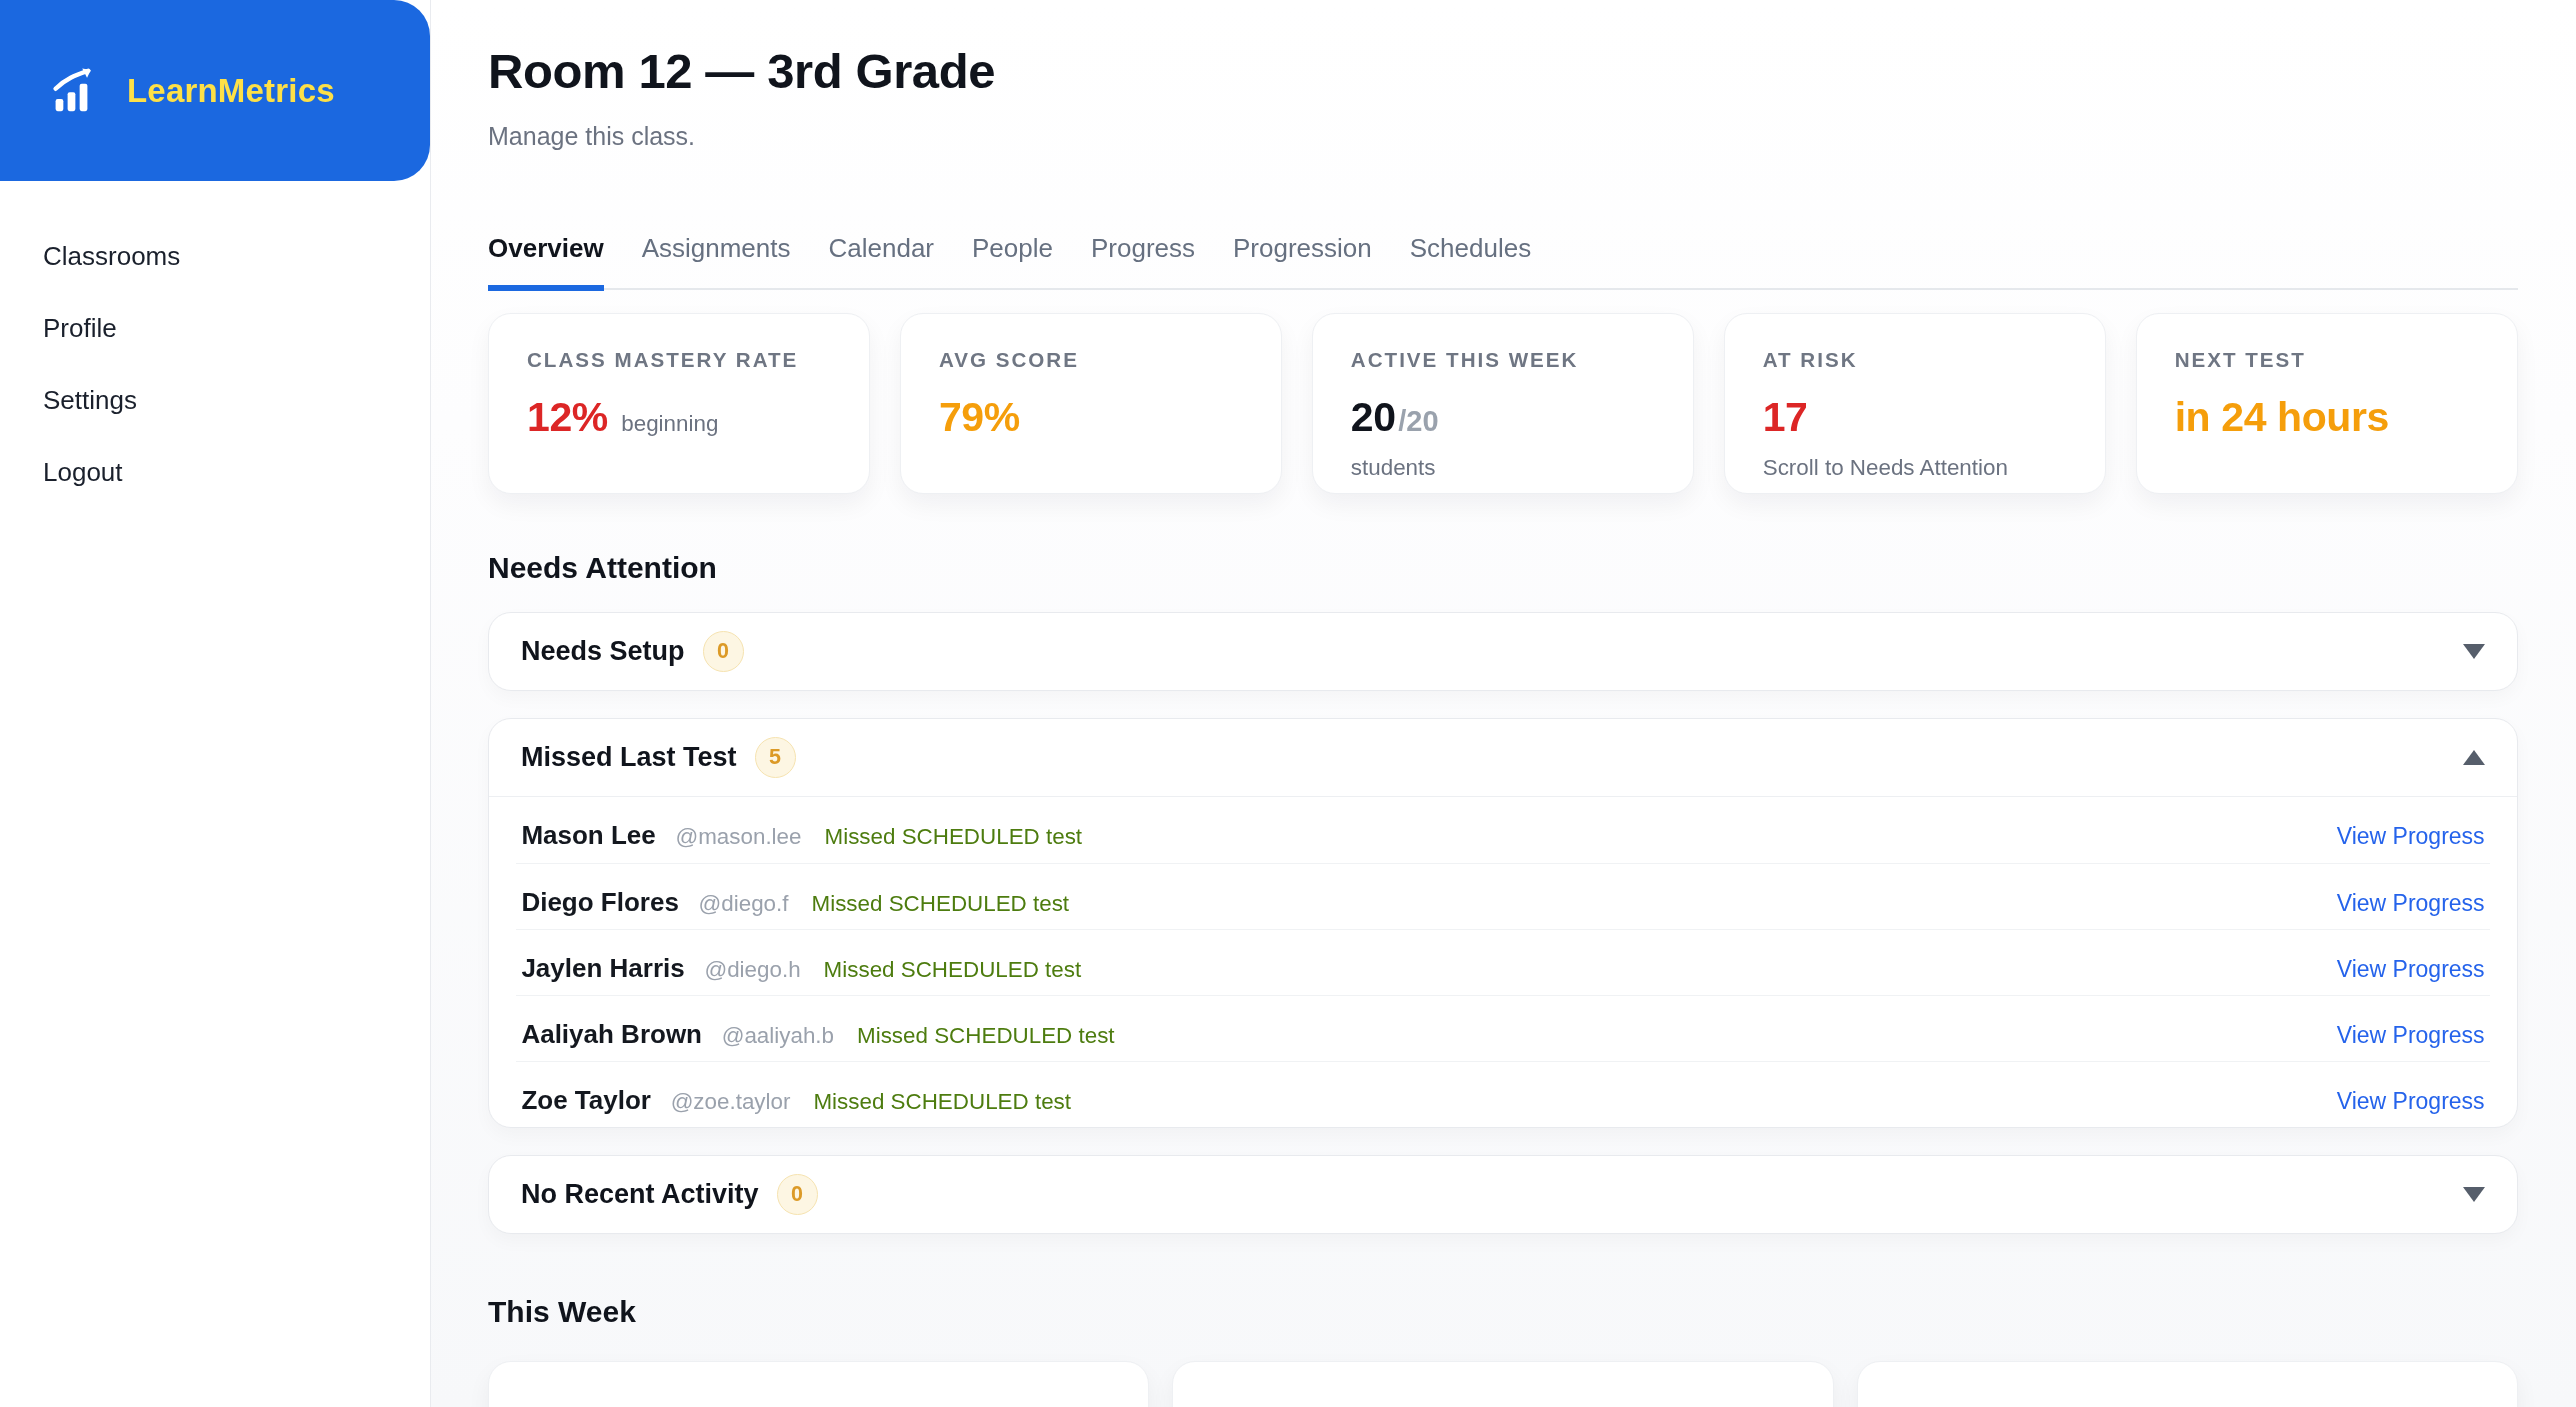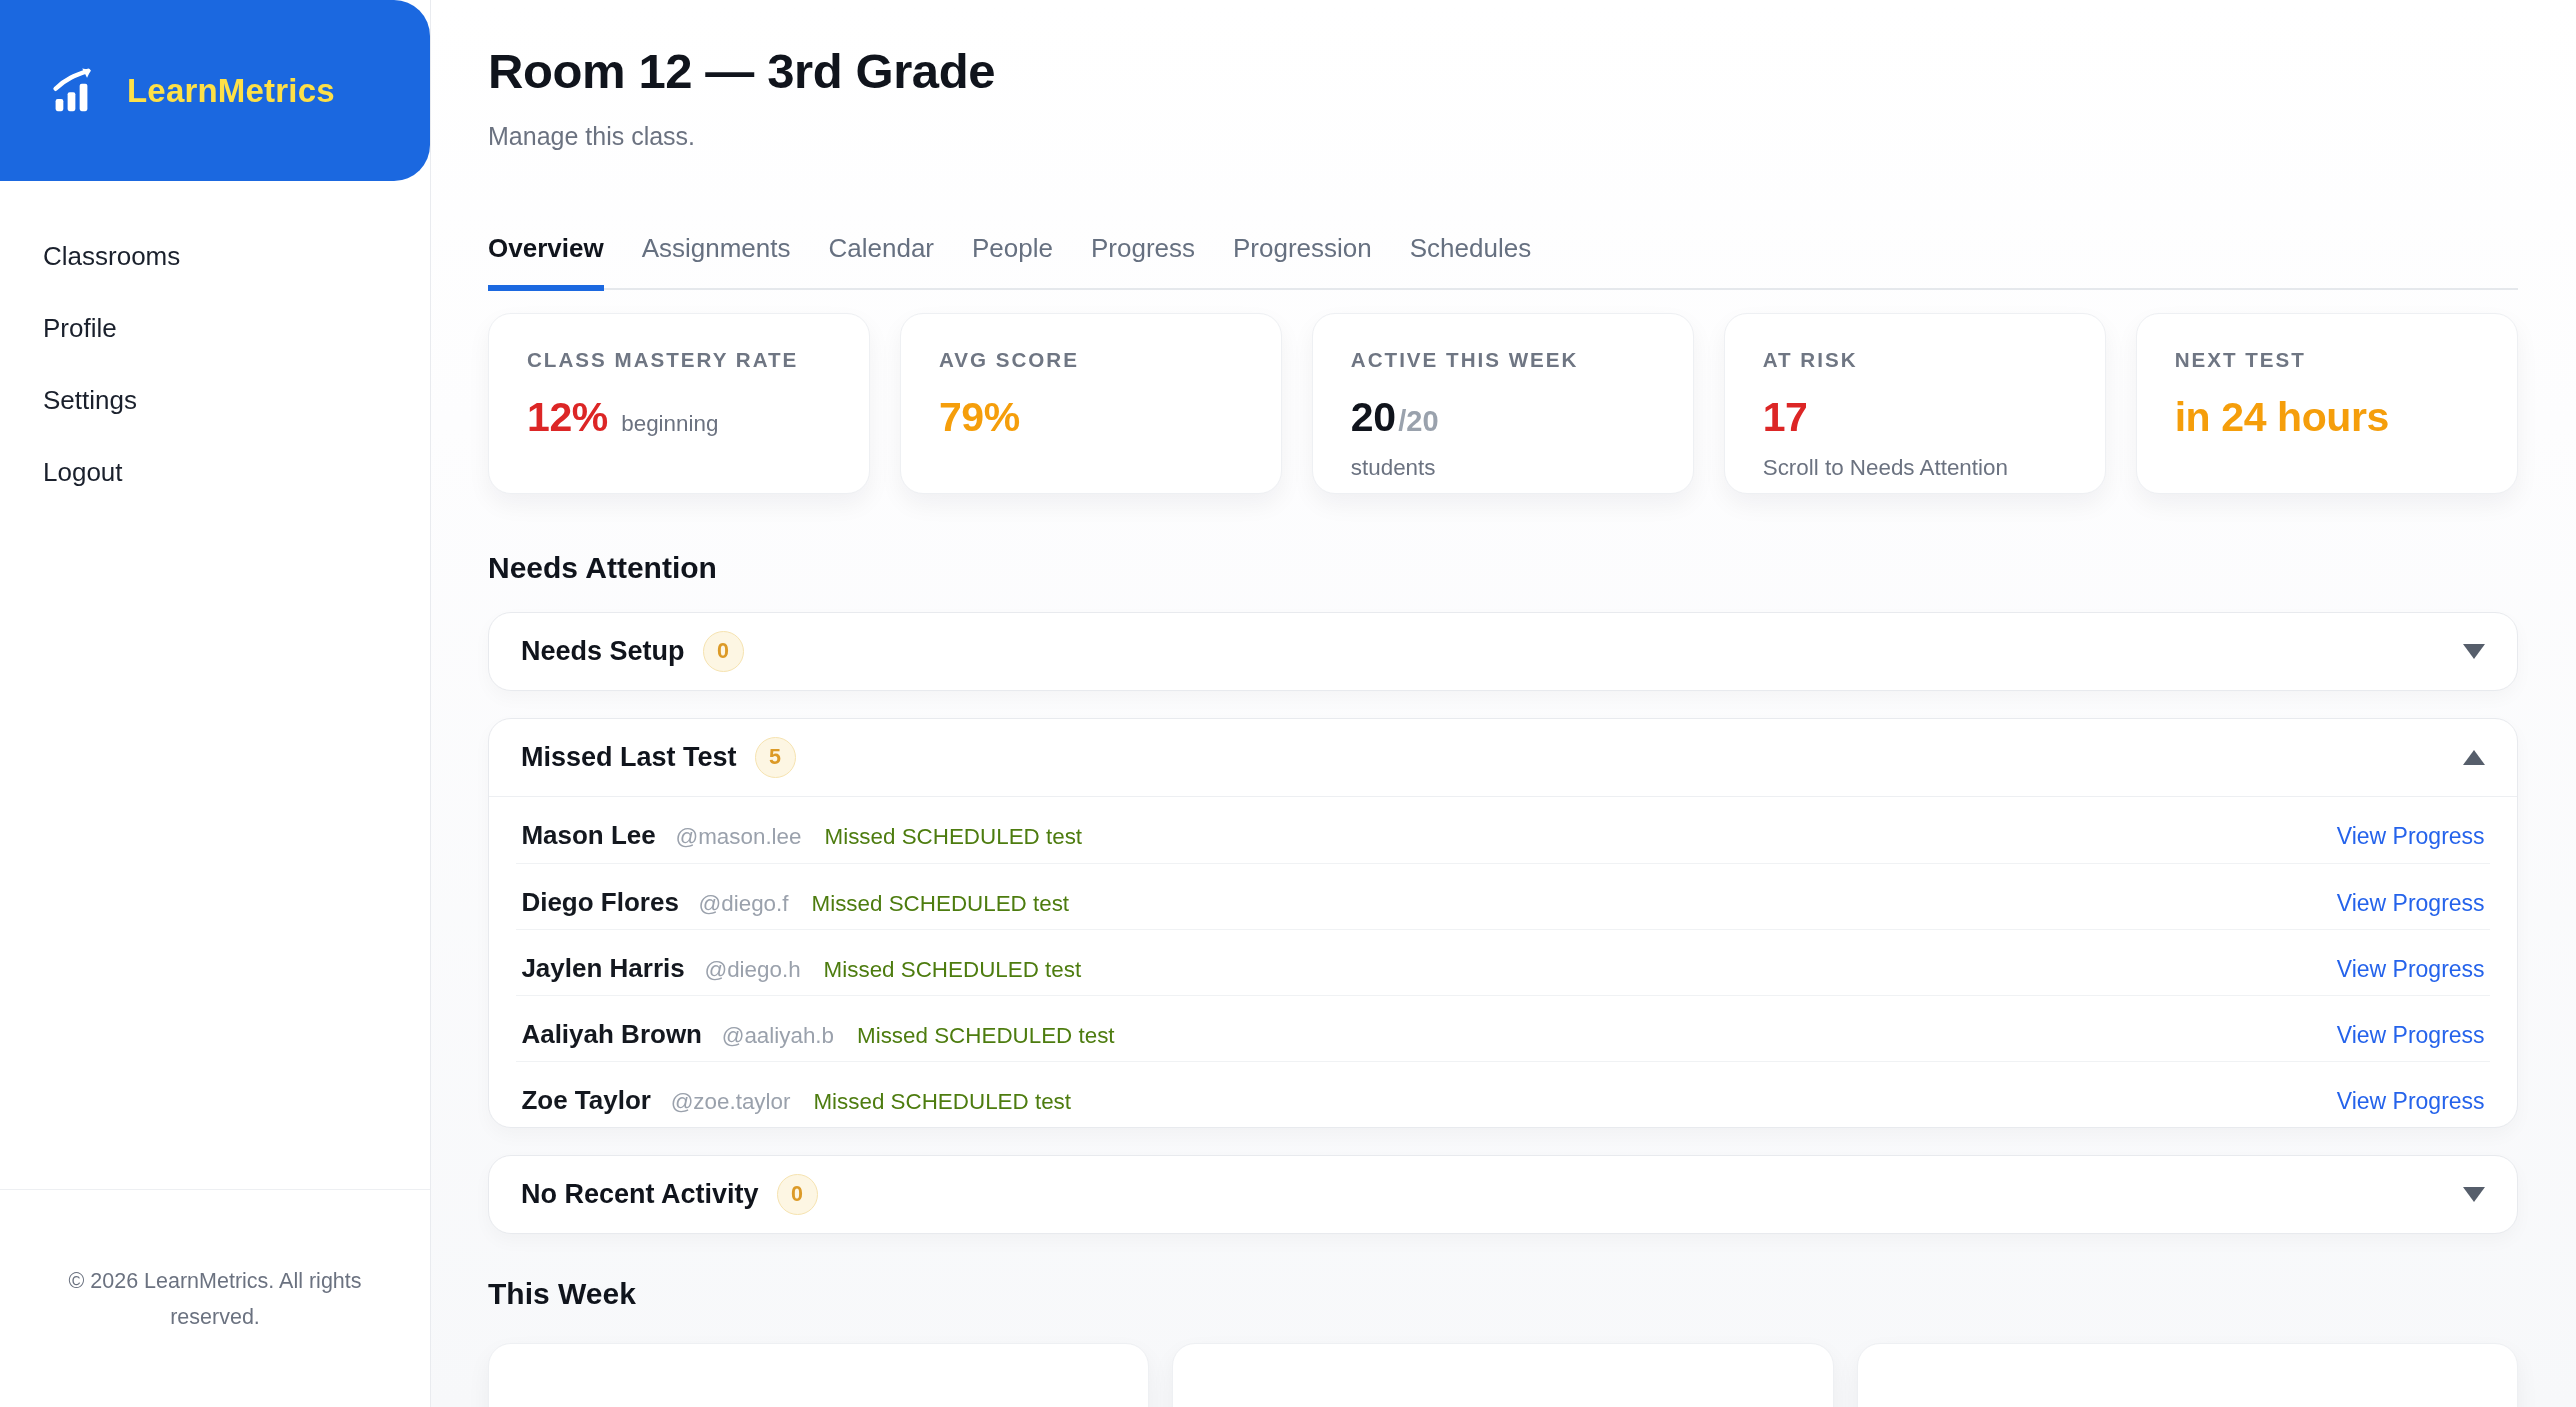--- a/index.html
+++ b/index.html
@@ -39,21 +39,21 @@
   .stat-label{font-size:20.6px;font-weight:700;color:#6f7683;letter-spacing:2px;}
   .stat-value-row{display:flex;align-items:baseline;margin-top:21.5px;}
   .stat-value{font-size:41px;font-weight:700;color:#10141c;letter-spacing:-0.4px;}
   .stat-value.red{color:var(--accent-red);}
   .stat-value.orange{color:var(--accent-orange);}
   .stat-inline-sub{font-size:22.4px;color:#6b7280;margin-left:13.4px;}
   .stat-frac{font-size:29px;font-weight:600;color:#9aa2ad;margin-left:2.7px;}
   .stat-sub{margin-top:14.3px;font-size:22.4px;color:#6b7280;}
 
   .section-title{margin-top:57px;font-size:30px;font-weight:700;color:#10141c;}
-  .section-title.week{margin-top:43px;}
+  .section-title.week{margin-top:61px;}
 
   .group{background:#fff;border:1.8px solid #e8eaee;border-radius:23px;margin-top:27px;box-shadow:0 7.2px 18px rgba(17,24,39,.03);}
   .group-header{height:77px;display:flex;align-items:center;padding:0 32px;cursor:pointer;}
   .group-title{font-size:27px;font-weight:700;color:#10141c;}
   .badge{margin-left:18px;min-width:41px;height:41px;padding:0 10.7px;border-radius:894px;background:var(--badge-bg);border:1.8px solid var(--badge-border);color:var(--badge-text);font-size:21.5px;font-weight:700;display:flex;align-items:center;justify-content:center;}
   .caret{margin-left:auto;width:0;height:0;border-left:11.6px solid transparent;border-right:11.6px solid transparent;cursor:pointer;}
   .caret.down{border-top:15px solid #565e6b;}
   .caret.up{border-bottom:15px solid #565e6b;}
 
   .group-body{border-top:1.8px solid #edeff2;}
@@ -88,21 +88,20 @@
       <span class="brand-name">LearnMetrics</span>
     </div>
 
     <nav class="side-nav">
       <div class="nav-item">Classrooms</div>
       <div class="nav-item">Profile</div>
       <div class="nav-item">Settings</div>
       <div class="nav-item">Logout</div>
     </nav>
 
-    <div class="sidebar-footer">© 2026 LearnMetrics. All rights reserved.</div>
   </aside>
 
   <main class="main">
 
     <h1 class="page-title">Room 12 — 3rd Grade</h1>
     <p class="page-subtitle">Manage this class.</p>
 
     <div class="tabs">
       <div class="tab active">Overview</div>
       <div class="tab">Assignments</div>

